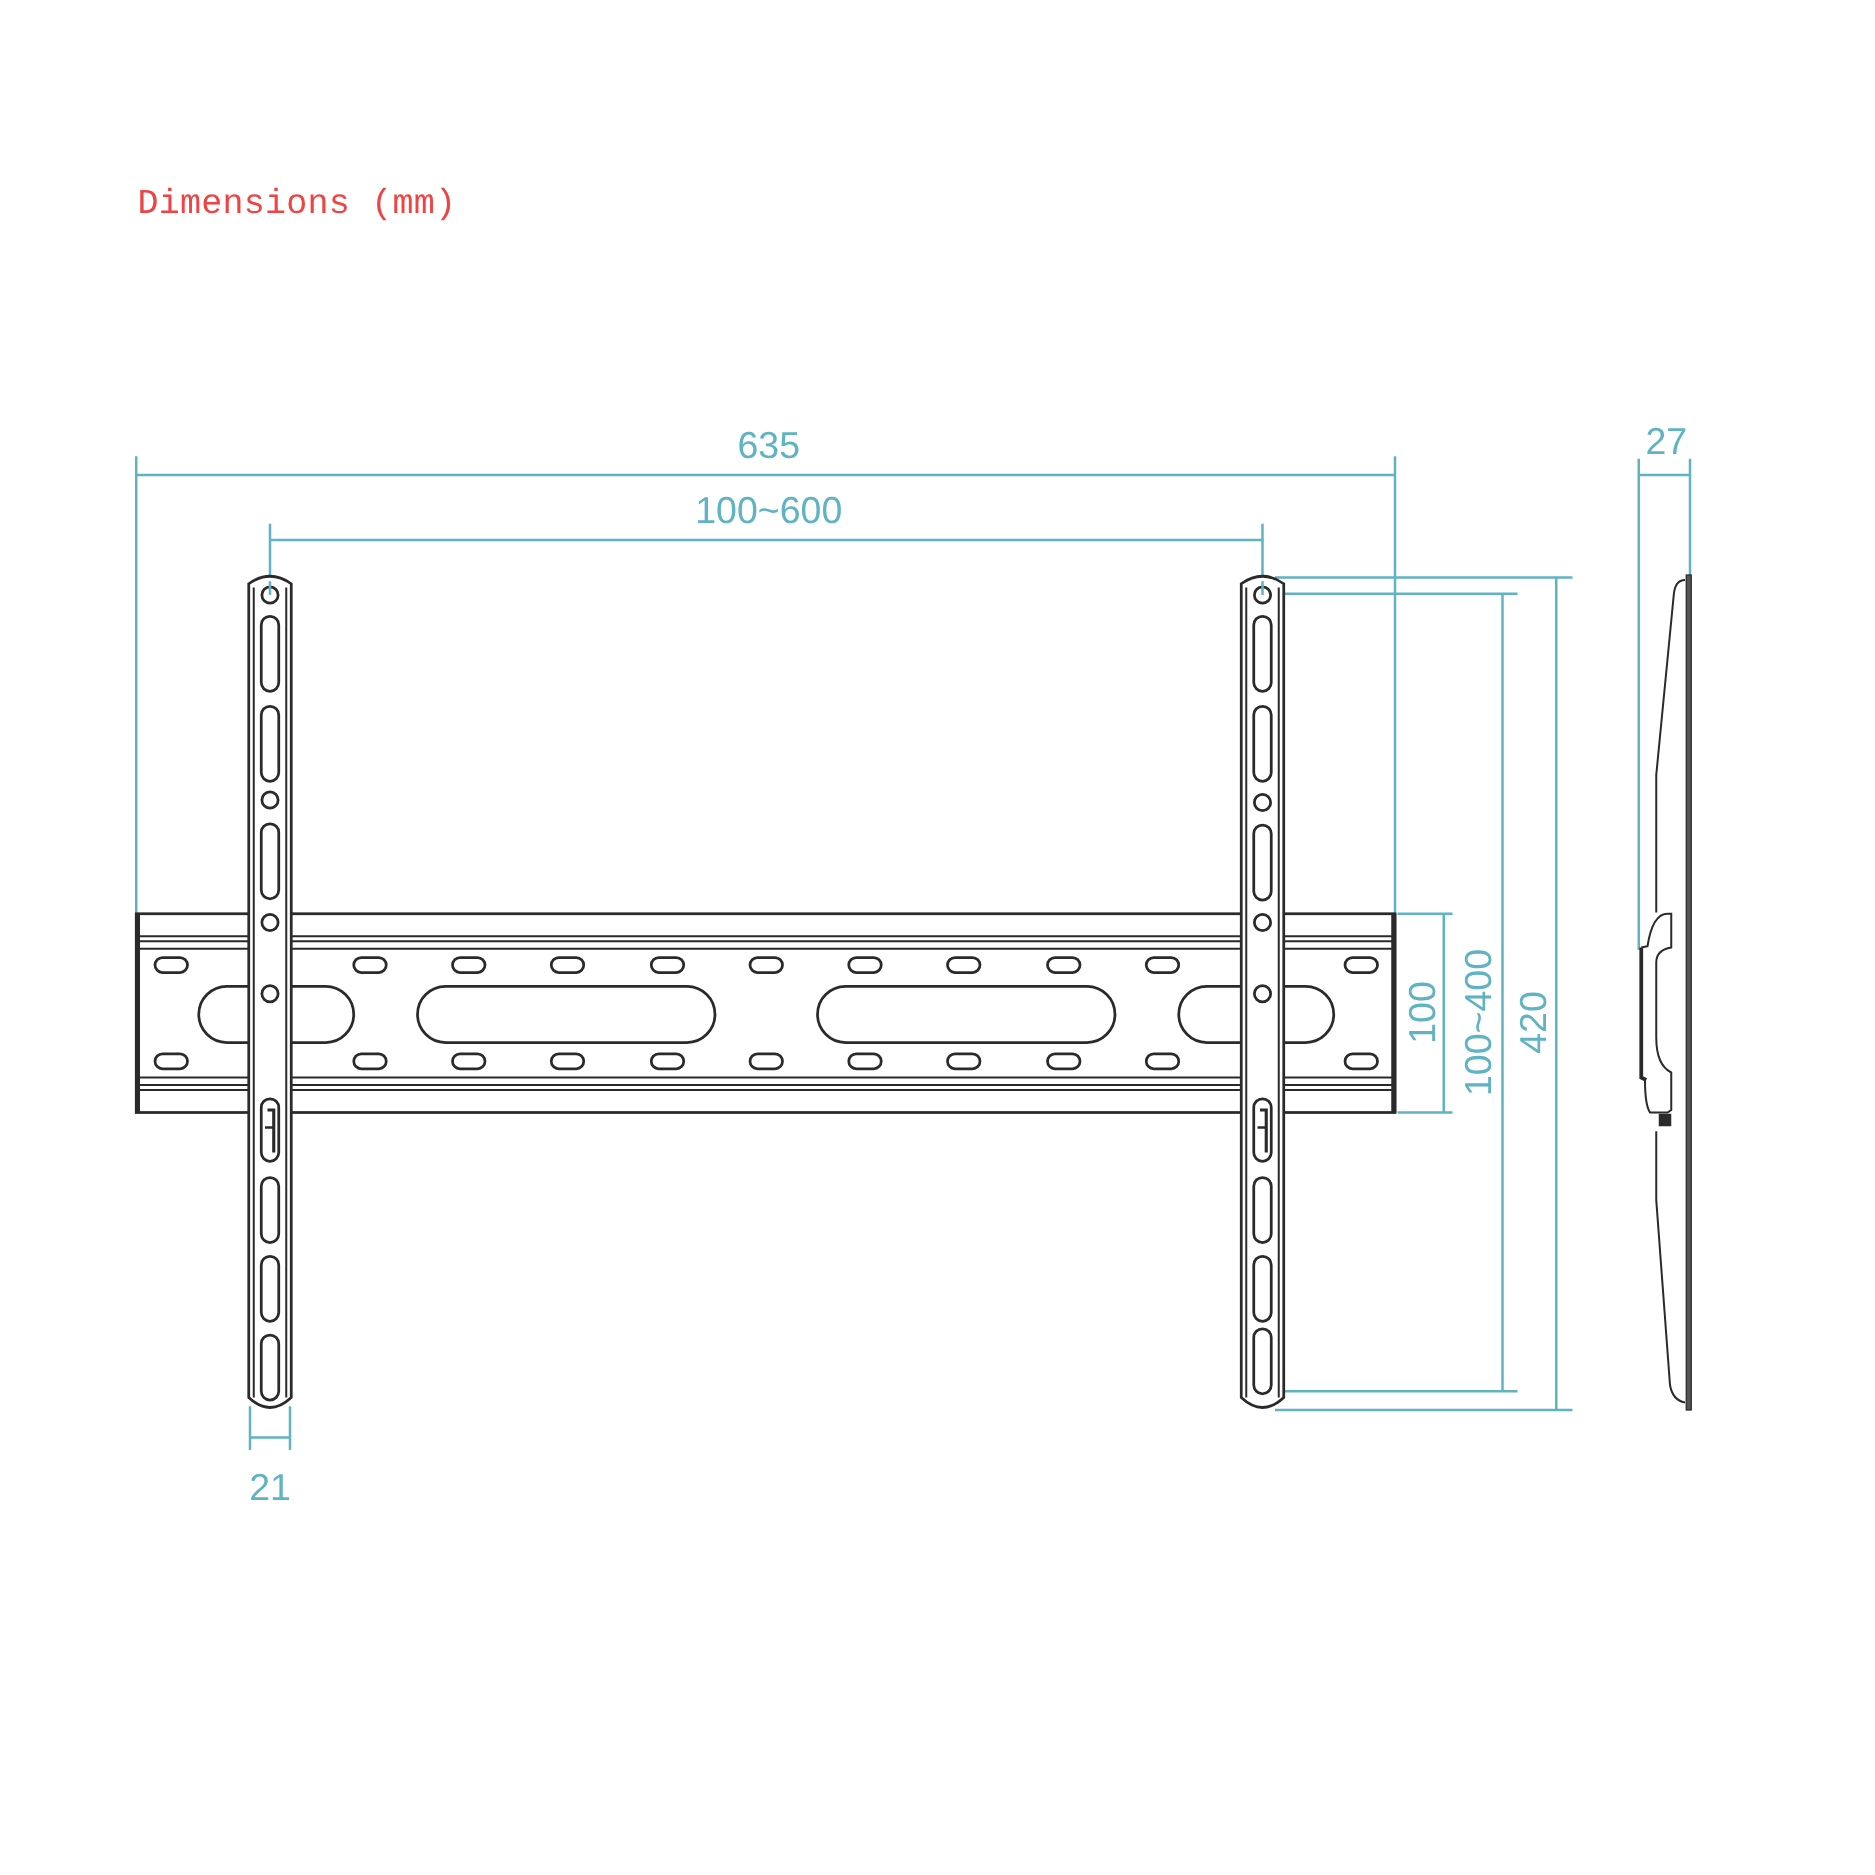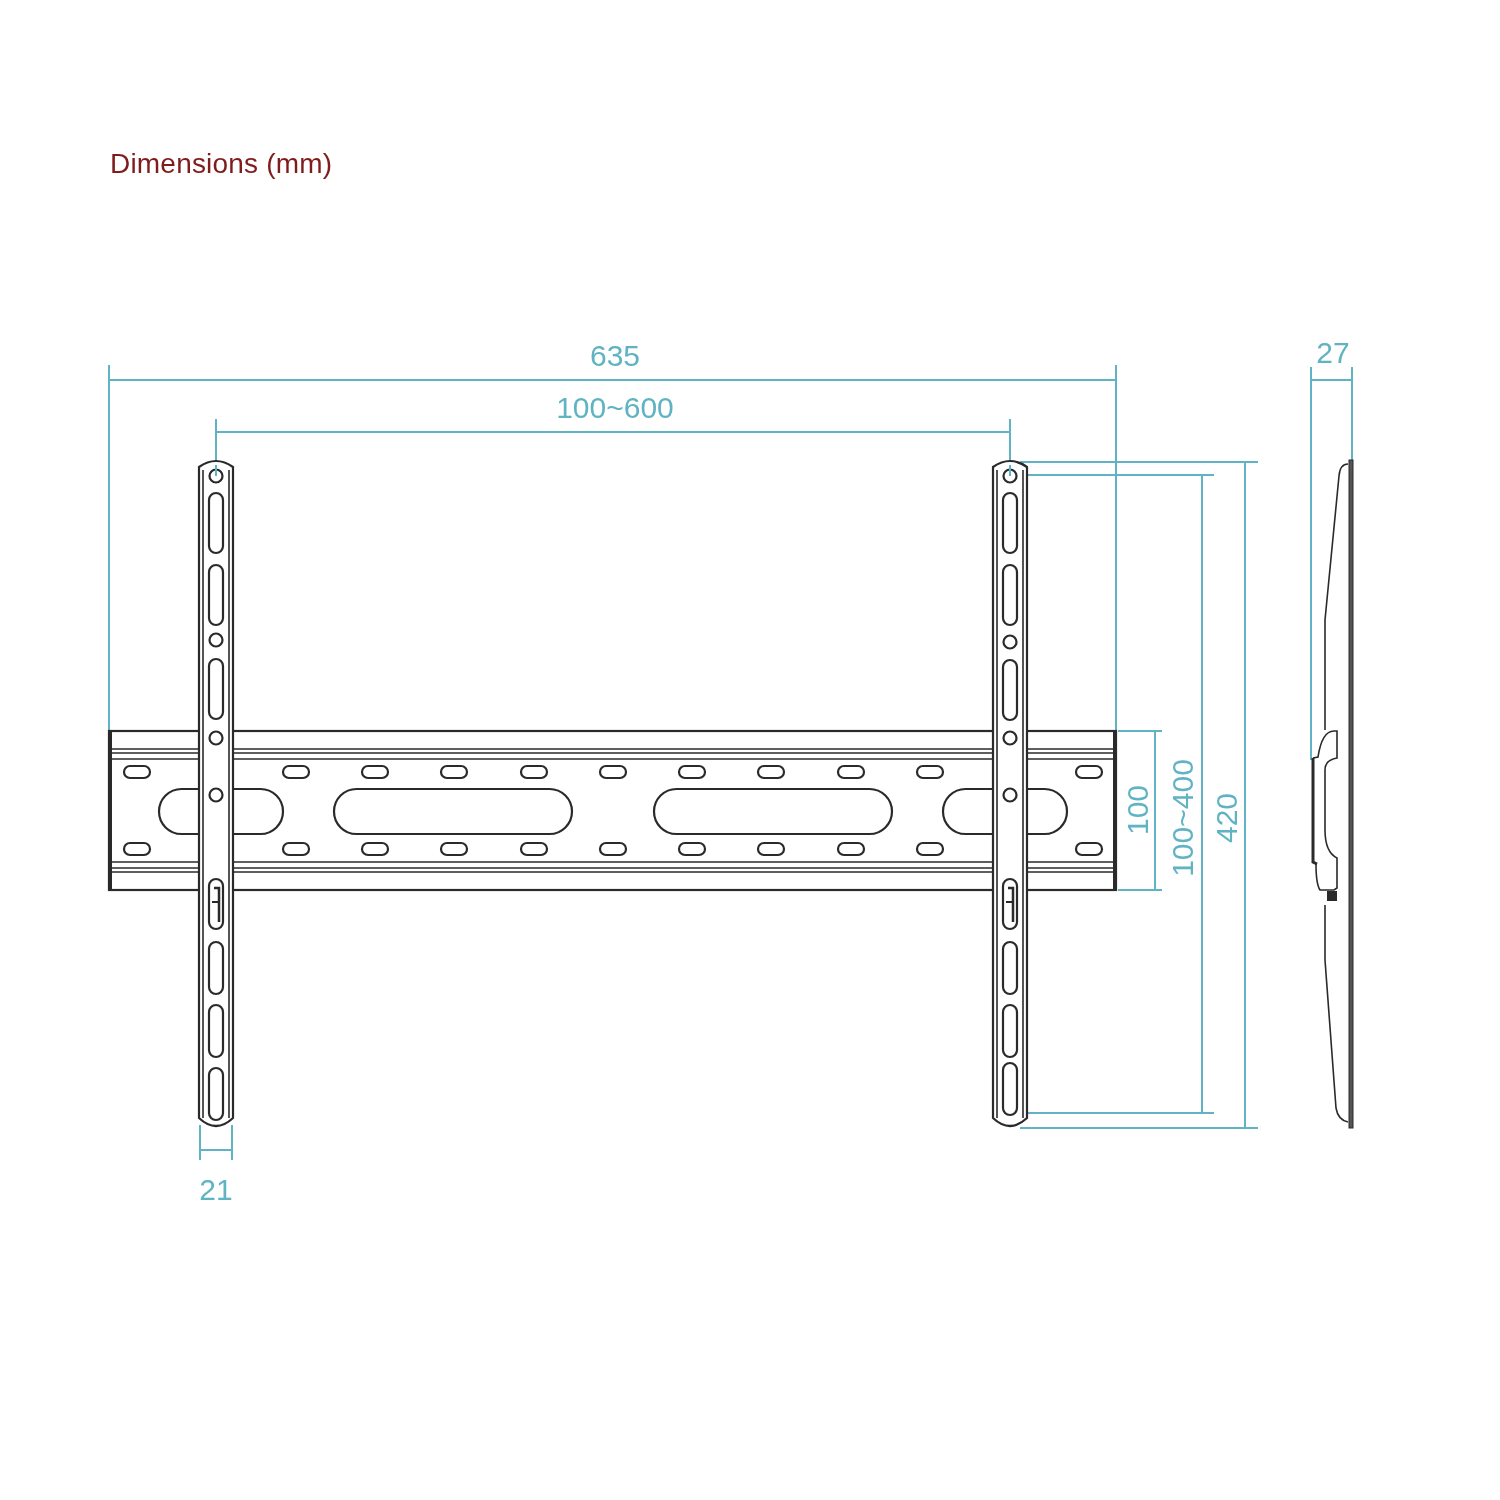--- a/index.html
+++ b/index.html
@@ -1,17 +1,17 @@
 <!DOCTYPE html>
 <html><head>
   <meta charset="utf-8">
   <style>
     html, body { margin: 0; padding: 0; background: #ffffff; }
     body { width: 1500px; height: 1500px; position: relative; overflow: hidden; font-family: "DejaVu Sans", sans-serif; }
-    .title { position: absolute; left: 110px; top: 148px; font-size: 28px; color: #7f1d1d; font-family: Liberation Sans, sans-serif; letter-spacing: 0.2px; text-align: right; }
+    .title { position: absolute; left: 110px; top: 148px; font-size: 28px; color: #ef4444; font-family: Liberation Mono, monospace; letter-spacing: 0.2px; text-align: right; }
     svg.canvas { position: absolute; left: 0; top: 0; }
     .dim-text { fill: #5fb3c2; font-family: "Liberation Sans", sans-serif; font-size: 30px; }
     .dim { stroke: #5fb3c2; stroke-width: 2; fill: none; }
     .ol { stroke: #2a2a2a; stroke-width: 2.2; fill: #ffffff; }
     .ol-thin { stroke: #2a2a2a; stroke-width: 1.6; fill: none; }
     .hole { stroke: #2a2a2a; stroke-width: 2.2; fill: #ffffff; }
   </style>
 </head>
 <body>
 

